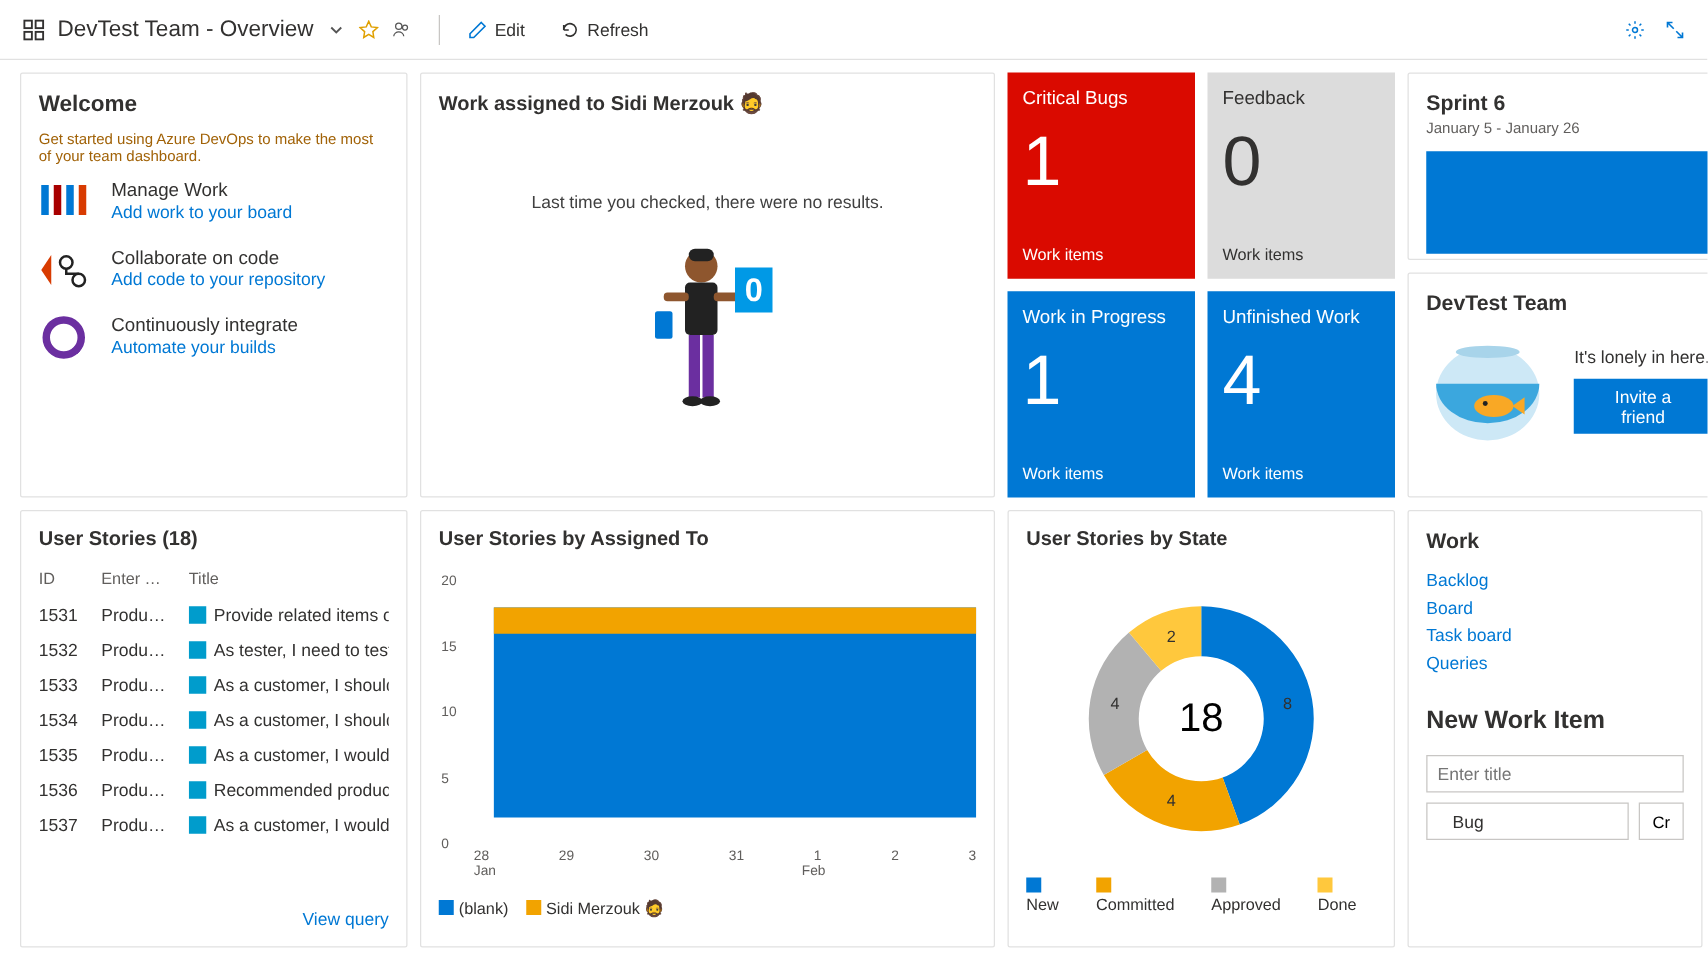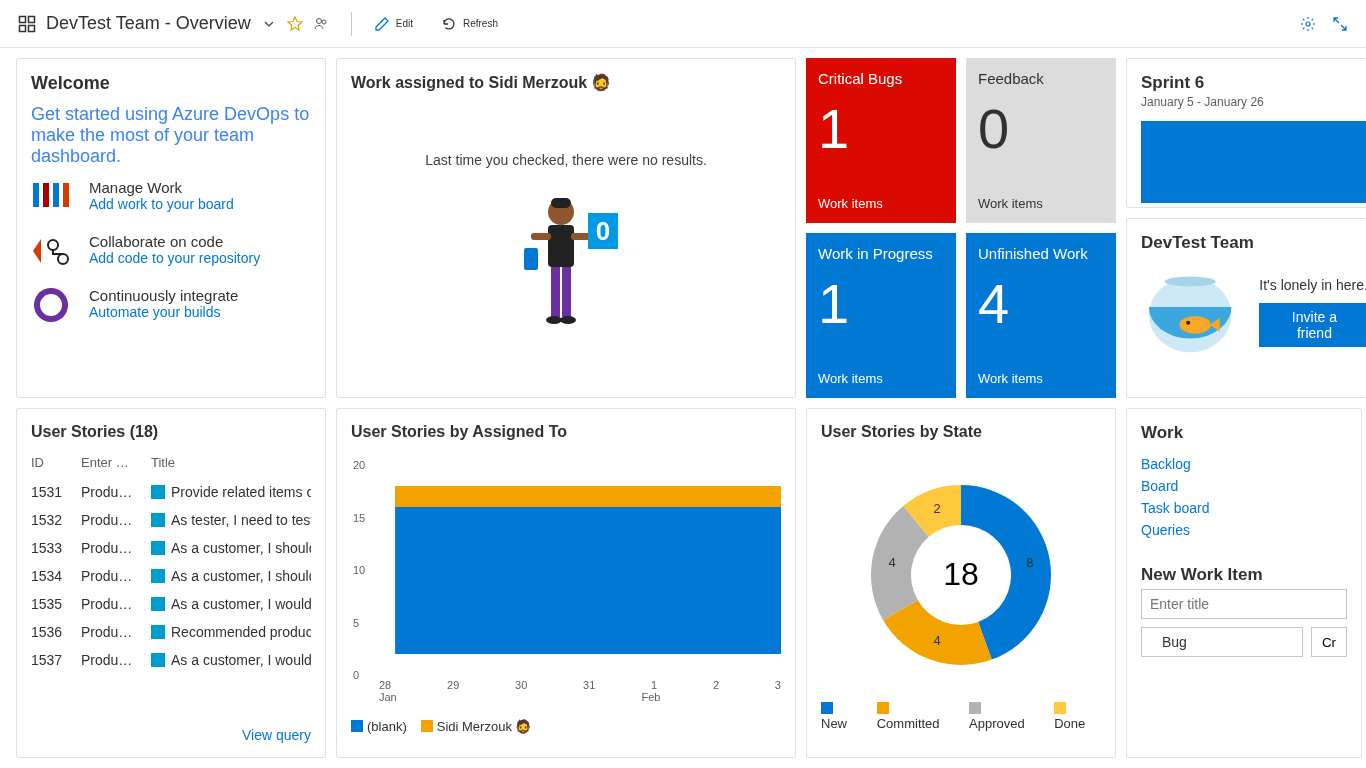--- a/index.html
+++ b/index.html
@@ -6,30 +6,30 @@
 body { font-family: "Segoe UI", -apple-system, sans-serif; font-size: 14px; color: #323130; background: #fff; width: 1366px; height: 768px; overflow: hidden; }
 
 
 .header { display: flex; align-items: center; height: 48px; padding: 0 18px; border-bottom: 1px solid #e1e1e1; }
 .header-left { display: flex; align-items: center; gap: 10px; }
 .dash-icon { width: 18px; height: 18px; }
 .header-title { font-size: 18px; font-weight: 400; }
 .sep { width: 1px; height: 24px; background: #c8c6c4; margin: 0 12px; }
 .hicon { width: 16px; height: 16px; color: #555; cursor: pointer; }
 .hbtn { display: flex; align-items: center; gap: 6px; cursor: pointer; margin-right: 18px; }
-.hbtn-txt { font-size: 10px; }
+.hbtn-txt { font-size: 14px; }
 .header-right { margin-left: auto; display: flex; gap: 16px; align-items: center; }
 
 
 .grid { padding: 10px 16px; display: grid; grid-template-columns: 310px 460px 310px 236px; grid-template-rows: 340px 350px; gap: 10px; }
 .card { border: 1px solid #e1e1e1; border-radius: 2px; background: #fff; padding: 14px; overflow: hidden; position: relative; }
 
 
 .welcome h3 { font-size: 18px; font-weight: 600; margin-bottom: 10px; }
-.welcome .sub { font-size: 18px; color: #3b82f6; margin-bottom: 12px; }
+.welcome .sub { font-size: 12px; color: #a16207; margin-bottom: 12px; }
 .witem { display: flex; gap: 18px; margin-bottom: 18px; align-items: flex-start; }
 .wicon { width: 40px; height: 36px; flex-shrink: 0; display: flex; align-items: center; justify-content: center; }
 .witem-title { font-size: 15px; }
 .witem-link { font-size: 14px; color: #0078d4; cursor: pointer; }
 
 
 .assigned h3 { font-size: 16px; font-weight: 600; }
 .assigned-msg { text-align: center; color: #404040; margin-top: 60px; }
 .figure { margin: 20px auto 0; display: block; }
 
@@ -70,21 +70,21 @@
 .legend { display: flex; gap: 14px; margin-top: 16px; font-size: 13px; }
 .lswatch { width: 12px; height: 12px; display: inline-block; margin-right: 4px; vertical-align: -1px; }
 
 
 .donut-wrap { display: flex; justify-content: center; margin-top: 6px; }
 .donut-center { font-size: 32px; font-weight: 400; }
 
 
 .work-title { font-size: 17px; font-weight: 600; margin-bottom: 10px; }
 .work-links div { color: #0078d4; font-size: 14px; padding: 3px 0; cursor: pointer; }
-.nwi-title { font-size: 17px; font-weight: 600; margin-top: 24px; margin-bottom: 4px; }
+.nwi-title { font-size: 20px; font-weight: 600; margin-top: 24px; margin-bottom: 16px; }
 .nwi-input { width: 100%; border: 1px solid #c8c6c4; padding: 6px 8px; font-size: 14px; margin-bottom: 8px; }
 .nwi-row { display: flex; gap: 8px; }
 .nwi-select { flex: 1; border: 1px solid #c8c6c4; padding: 6px 20px; font-size: 14px; }
 .create-btn { border: 1px solid #c8c6c4; padding: 6px 10px; background: #fff; cursor: pointer; }
 
 .col4 { display: grid; grid-template-rows: 150px 180px; gap: 10px; padding: 0; border: none; }
 </style>
 </head>
 <body>
 

